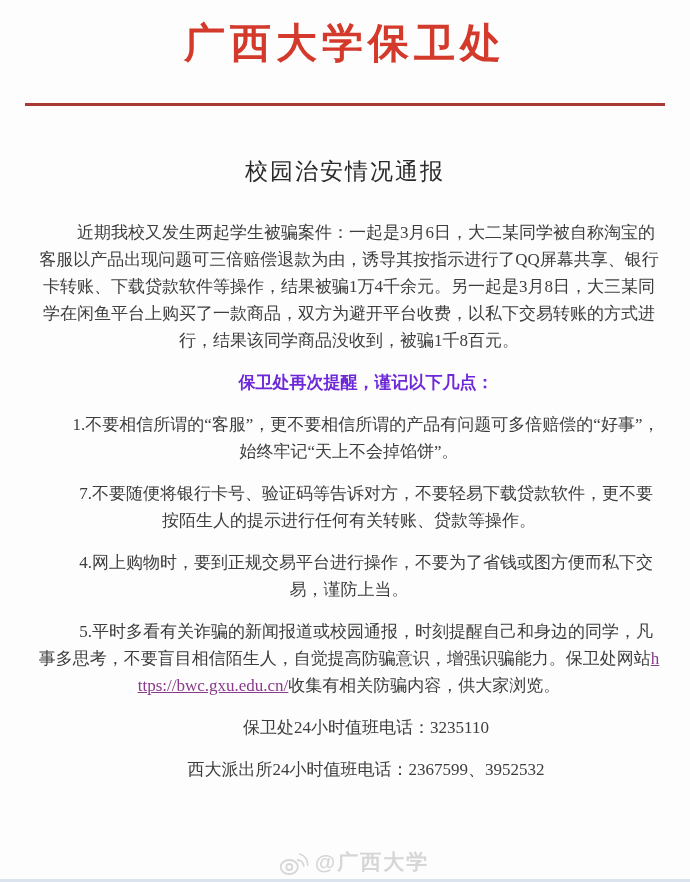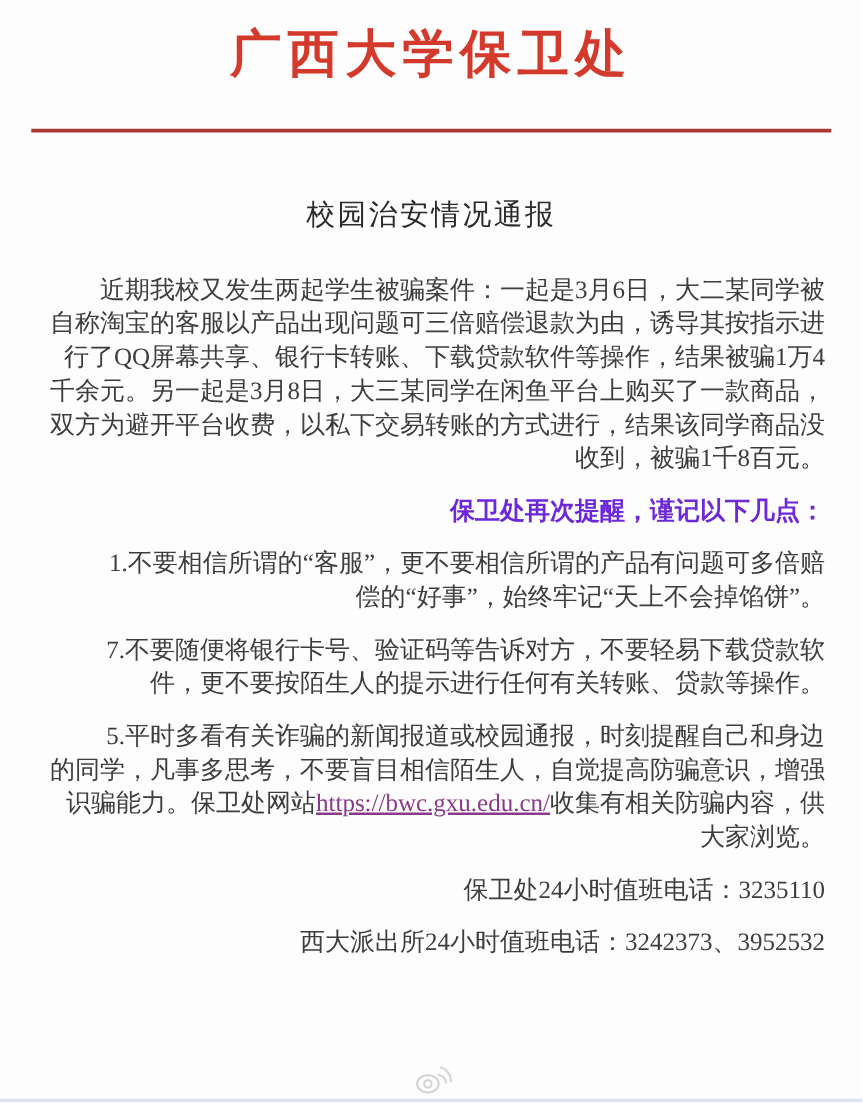--- a/index.html
+++ b/index.html
@@ -31,23 +31,23 @@
     margin-top: 50px;
     text-align: center;
     font-size: 23px;
     font-weight: normal;
     letter-spacing: 2px;
     color: #2b2b2b;
     font-family: "Liberation Sans", "DejaVu Sans", sans-serif;
   }
   .body-text {
     margin: 32px 30px 0 38px;
-    font-size: 20px;
+    font-size: 17px;
     line-height: 27px;
-    text-align: right;
+    text-align: center;
   }
   .para {
     text-indent: 2em;
     margin-bottom: 15px;
     word-break: break-all;
   }
   .para.bold-heading {
     font-weight: bold;
     color: #6d28d9;
     font-family: "Liberation Sans", "DejaVu Sans", sans-serif;
@@ -98,35 +98,37 @@
 
     <p class="para">近期我校又发生两起学生被骗案件：一起是3月6日，大二某同学被自称淘宝的客服以产品出现问题可三倍赔偿退款为由，诱导其按指示进行了QQ屏幕共享、银行卡转账、下载贷款软件等操作，结果被骗1万4千余元。另一起是3月8日，大三某同学在闲鱼平台上购买了一款商品，双方为避开平台收费，以私下交易转账的方式进行，结果该同学商品没收到，被骗1千8百元。</p>
 
     <p class="para bold-heading">保卫处再次提醒，谨记以下几点：</p>
 
     <p class="para">1.不要相信所谓的“客服”，更不要相信所谓的产品有问题可多倍赔偿的“好事”，始终牢记“天上不会掉馅饼”。</p>
 
     <p class="para">7.不要随便将银行卡号、验证码等告诉对方，不要轻易下载贷款软件，更不要按陌生人的提示进行任何有关转账、贷款等操作。</p>
 
 
+    <p class="para">4.网上购物时，要到正规交易平台进行操作，不要为了省钱或图方便而私下交易，谨防上当。</p>
 
     <p class="para"><span>5.平时多看有关诈骗的新闻报道或校园通报，时刻提醒自己和身边的同学，凡事多思考，不要盲目相信陌生人，自觉提高防骗意识，增强识骗能力。保卫处网站</span><a class="inline-link">https://bwc.gxu.edu.cn/</a><span>收集有相关防骗内容，供大家浏览。</span></p>
 
     <p class="para">保卫处24小时值班电话：3235110</p>
 
-    <p class="para">西大派出所24小时值班电话：3242373、3952532</p>
+    <p class="para">西大派出所24小时值班电话：2367599、3952532</p>
 
   </div>
 
   <div class="watermark">
     <span class="weibo-icon">
       <svg width="30" height="27" viewBox="0 0 30 27" fill="none" stroke="#d6d6d6" stroke-width="1.8" stroke-linecap="round">
         <ellipse cx="10.5" cy="18" rx="8.6" ry="7"></ellipse>
         <circle cx="10.5" cy="18" r="3"></circle>
         <path d="M19 11 a6.5 6.5 0 0 1 6 6"></path>
         <path d="M21 5 a11.5 11.5 0 0 1 8 11"></path>
       </svg>
     </span>
+    <span>@广西大学</span>
   </div>
 
   <div class="bottom-edge"></div>
 
 </div>
 
 </body></html>

